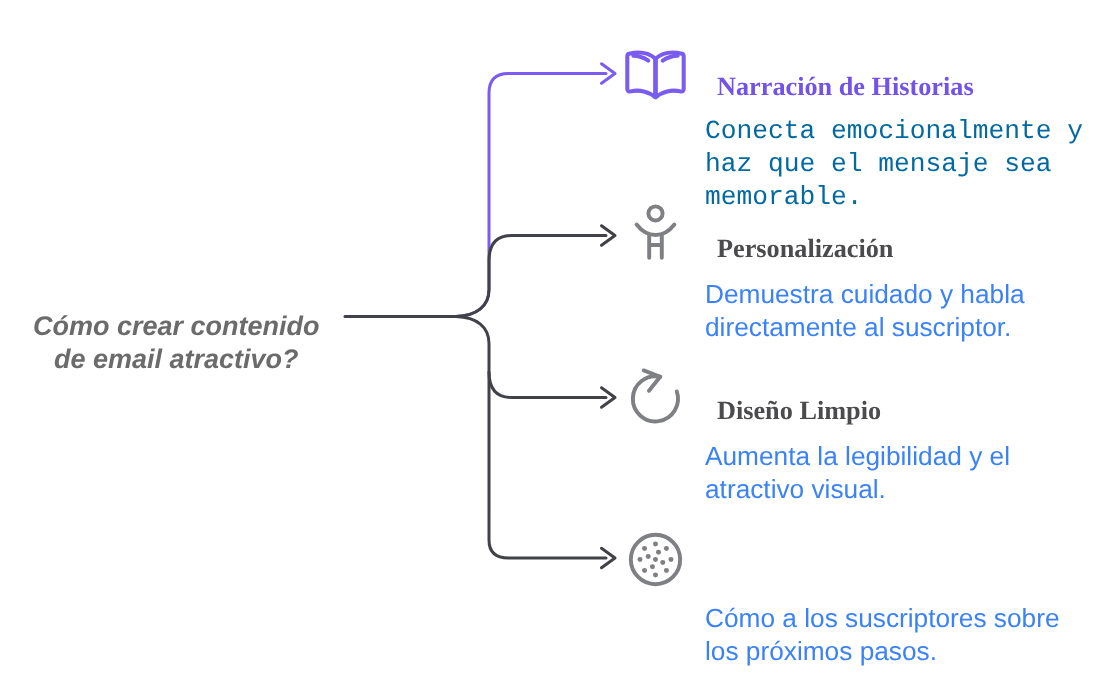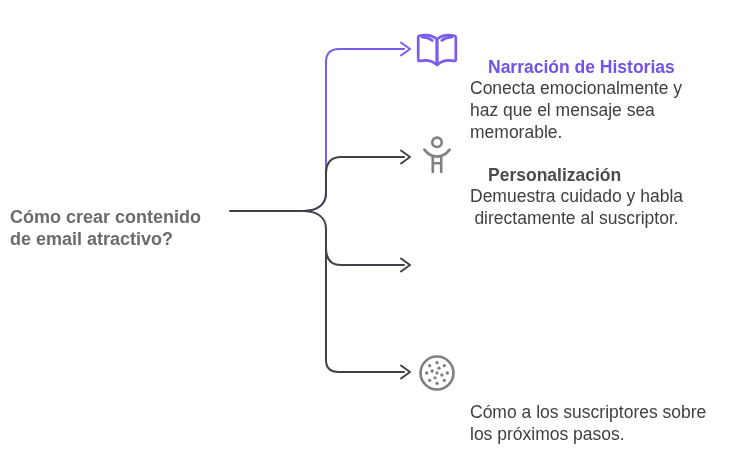--- a/index.html
+++ b/index.html
@@ -11,47 +11,49 @@
     overflow:hidden;
   }
   svg{display:block;}
   .connectors{position:absolute;left:0;top:0;}
   .connectors path{fill:none;stroke-width:2;stroke-linecap:round;stroke-linejoin:round;}
   .connectors .dl{stroke:#414247;}
   .connectors .pl{stroke:#7b5cf0;}
 
   .question{
     position:absolute;left:10px;top:207px;width:215px;
+    text-align:center;
     font-size:18px;line-height:21.5px;font-weight:700;
     color:#6b6b6b;
     white-space:pre-line;
+    font-style:italic;
   }
 
   .item{position:absolute;left:416px;width:320px;height:100px;}
-  .i1{top:28px;} .i2{top:136px;text-align:center;} .i3{top:244px;} .i4{top:352px;}
+  .i1{top:28px;} .i2{top:136px;} .i3{top:244px;} .i4{top:352px;}
 
   .icon{position:absolute;left:0;top:0;width:42px;height:42px;}
   .icon svg{width:100%;height:100%;}
   .icon-book{left:-3px;top:-3px;width:48px;height:48px;}
   .gstroke{fill:none;stroke:#7f8083;stroke-width:1.5;stroke-linecap:round;stroke-linejoin:round;}
   .pstroke{fill:none;stroke:#7b5cf0;stroke-width:1.35;stroke-linecap:round;stroke-linejoin:round;}
   .gdot{fill:#7f8083;stroke:none;}
 
   .title{
-    position:absolute;left:54px;top:9px;margin:18px;
+    position:absolute;left:54px;top:9px;margin:8px;
     font-size:17.5px;line-height:24px;font-weight:700;
-    color:#4b4b4e;white-space:nowrap;
+    color:#4b4b4e;white-space:nowrap;font-family:Liberation Serif, serif;
   }
   .desc{
     position:absolute;left:54px;top:49px;margin:0;
     font-size:17.5px;line-height:22px;font-weight:400;
-    color:#404040;white-space:pre-line;
+    color:#3b82f6;white-space:pre-line;
   }
   .purple-title{color:#7352e8;}
-  .purple-desc{color:#404040;}
+  .purple-desc{color:#0369a1;font-family:Liberation Mono, monospace;}
 </style>
 </head>
 <body>
 
 <div class="canvas">
 
   <svg class="connectors" width="745" height="457" viewBox="0 0 745 457">
 
     <path class="pl" d="M304,211 C318,210.5 326,204 326,193 L326,62 Q326,49 339,49 L404,49"></path>
     <path class="pl" d="M401,42.5 L410,49 L401,55.5"></path>
@@ -91,20 +93,31 @@
         <circle class="gstroke" cx="12" cy="3.6" r="2.7"></circle>
         <path class="gstroke" d="M4.8,7.8 C7.2,10.9 9.4,11.8 12,11.8 C14.6,11.8 16.8,10.9 19.2,7.8"></path>
         <path class="gstroke" d="M9.6,11.8 L9.6,20.5 M14.4,11.8 L14.4,20.5 M9.6,15.6 L14.4,15.6"></path>
       </svg>
     </span>
     <h3 class="title">Personalización</h3>
     <p class="desc">Demuestra cuidado y habla
 directamente al suscriptor.</p>
   </div>
 
+  <div class="item i3">
+    <span class="icon">
+      <svg viewBox="0 0 24 24">
+        <path class="gstroke" d="M13.8,4.1 A8.6,8.6 0 1 0 20.1,9.7"></path>
+        <path class="gstroke" d="M9.5,9.4 L13.8,4.1 L7.5,1.7"></path>
+      </svg>
+    </span>
+    <h3 class="title">Diseño Limpio</h3>
+    <p class="desc">Aumenta la legibilidad y el
+atractivo visual.</p>
+  </div>
 
   <div class="item i4">
     <span class="icon">
       <svg viewBox="0 0 24 24">
         <circle class="gstroke" cx="12" cy="12" r="9.4" stroke-width="1.6"></circle>
         <circle class="gdot" cx="17.9" cy="12" r="0.95"></circle>
         <circle class="gdot" cx="16.17" cy="16.17" r="0.95"></circle>
         <circle class="gdot" cx="12" cy="17.9" r="0.95"></circle>
         <circle class="gdot" cx="7.83" cy="16.17" r="0.95"></circle>
         <circle class="gdot" cx="6.1" cy="12" r="0.95"></circle>

